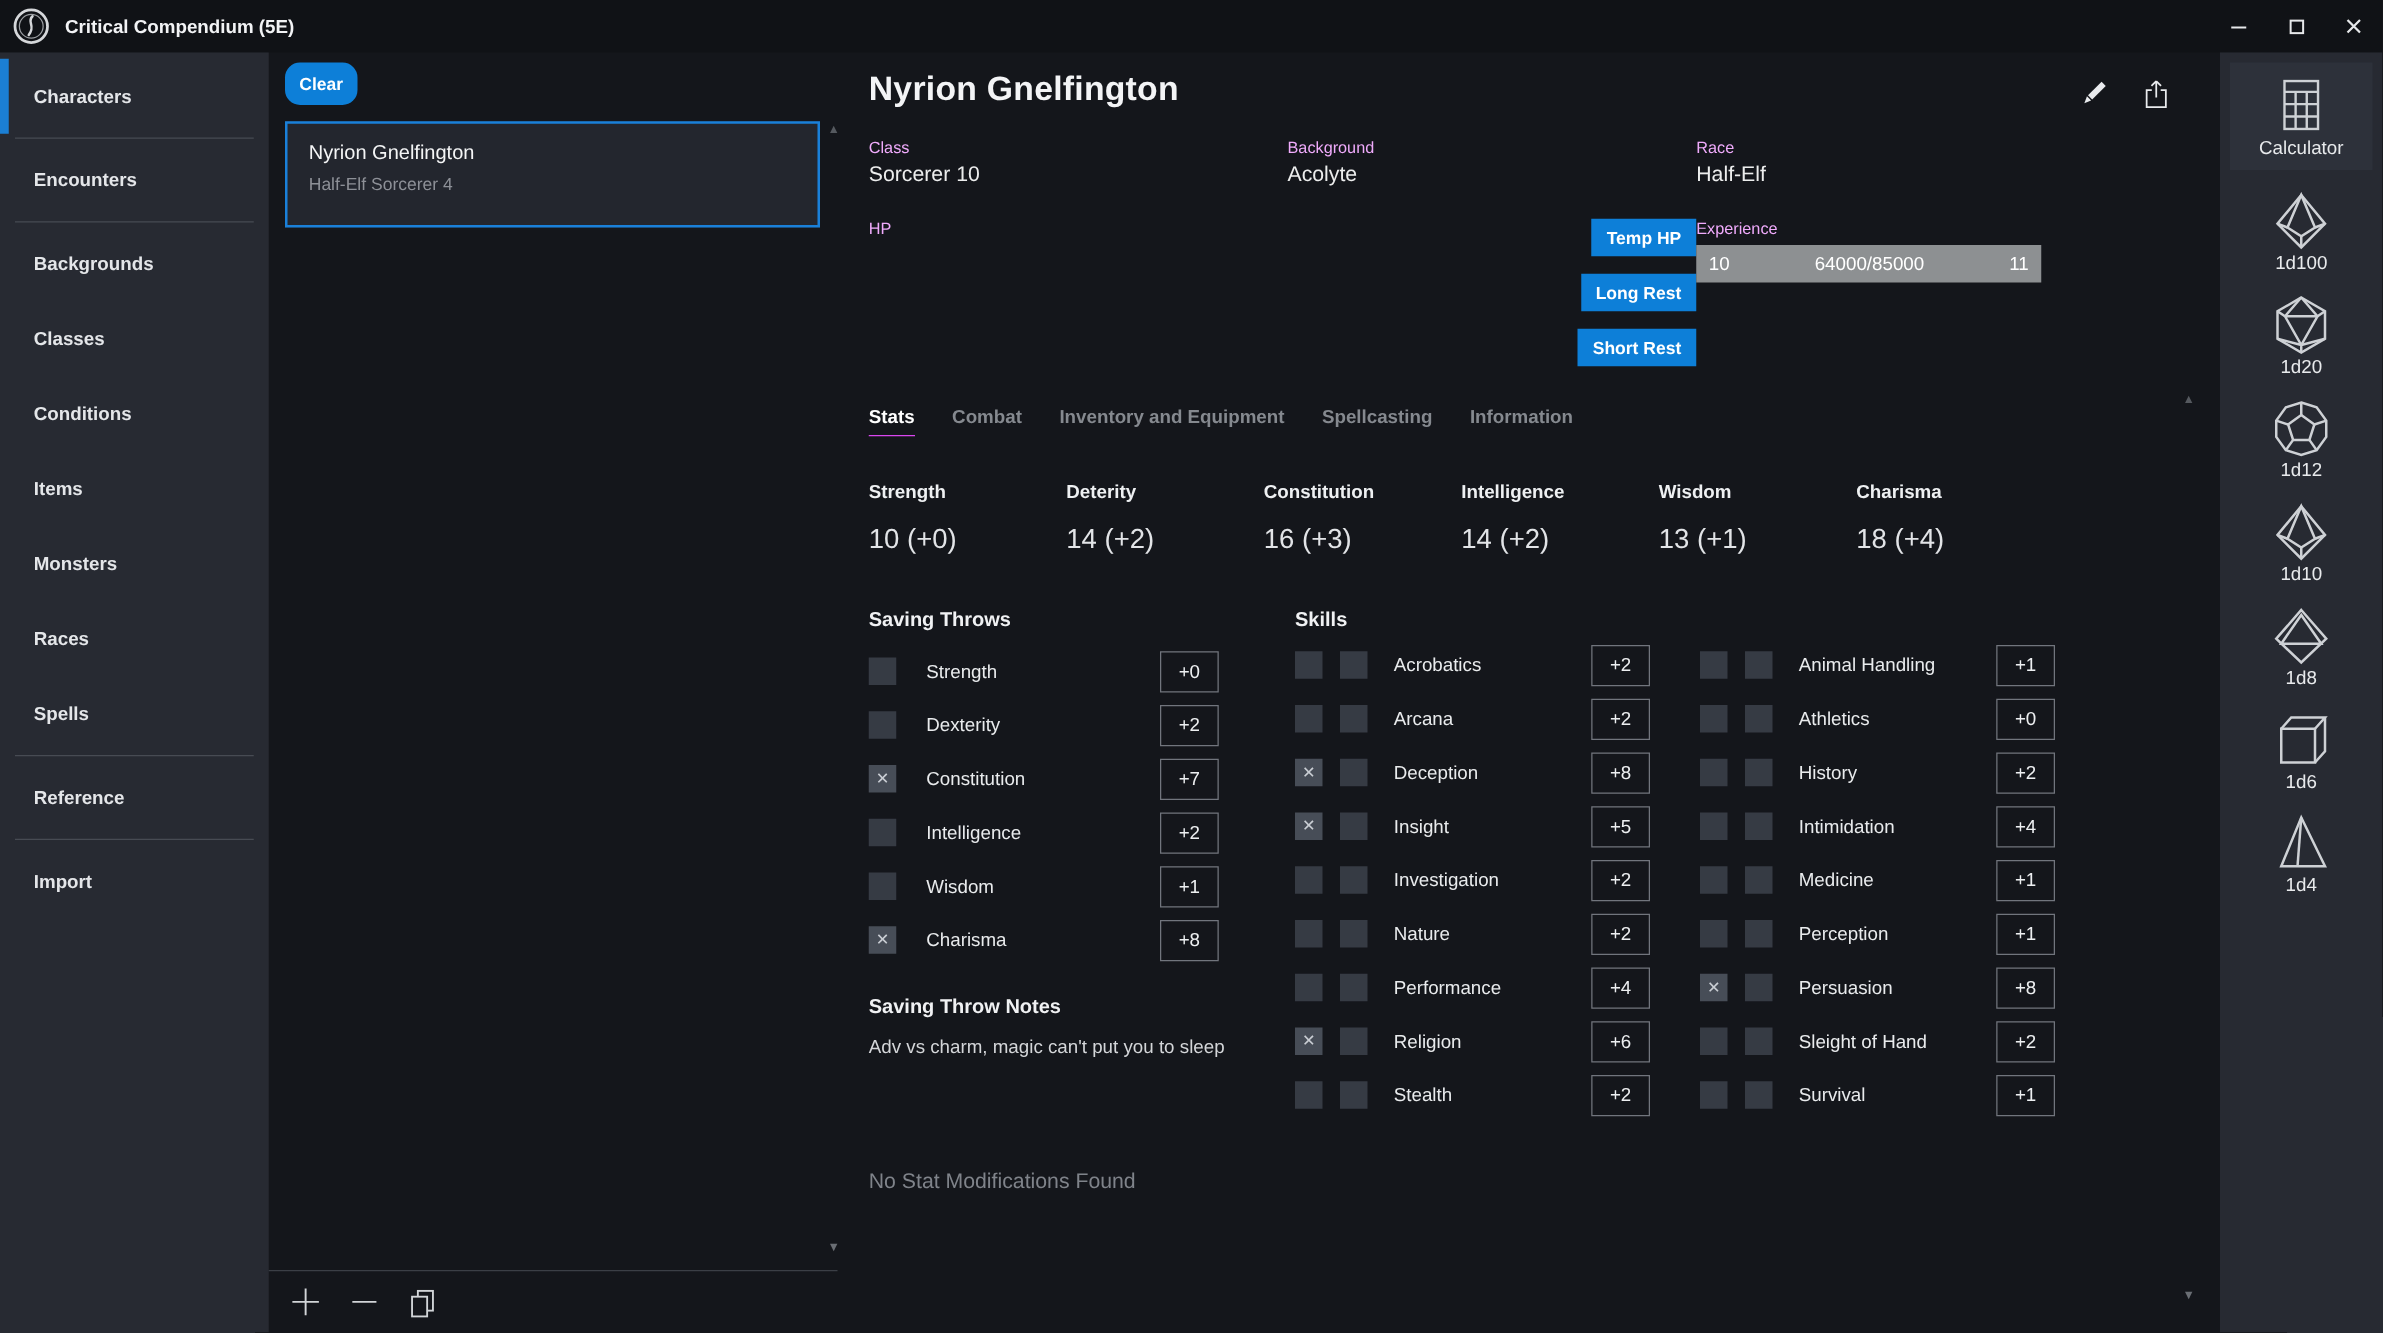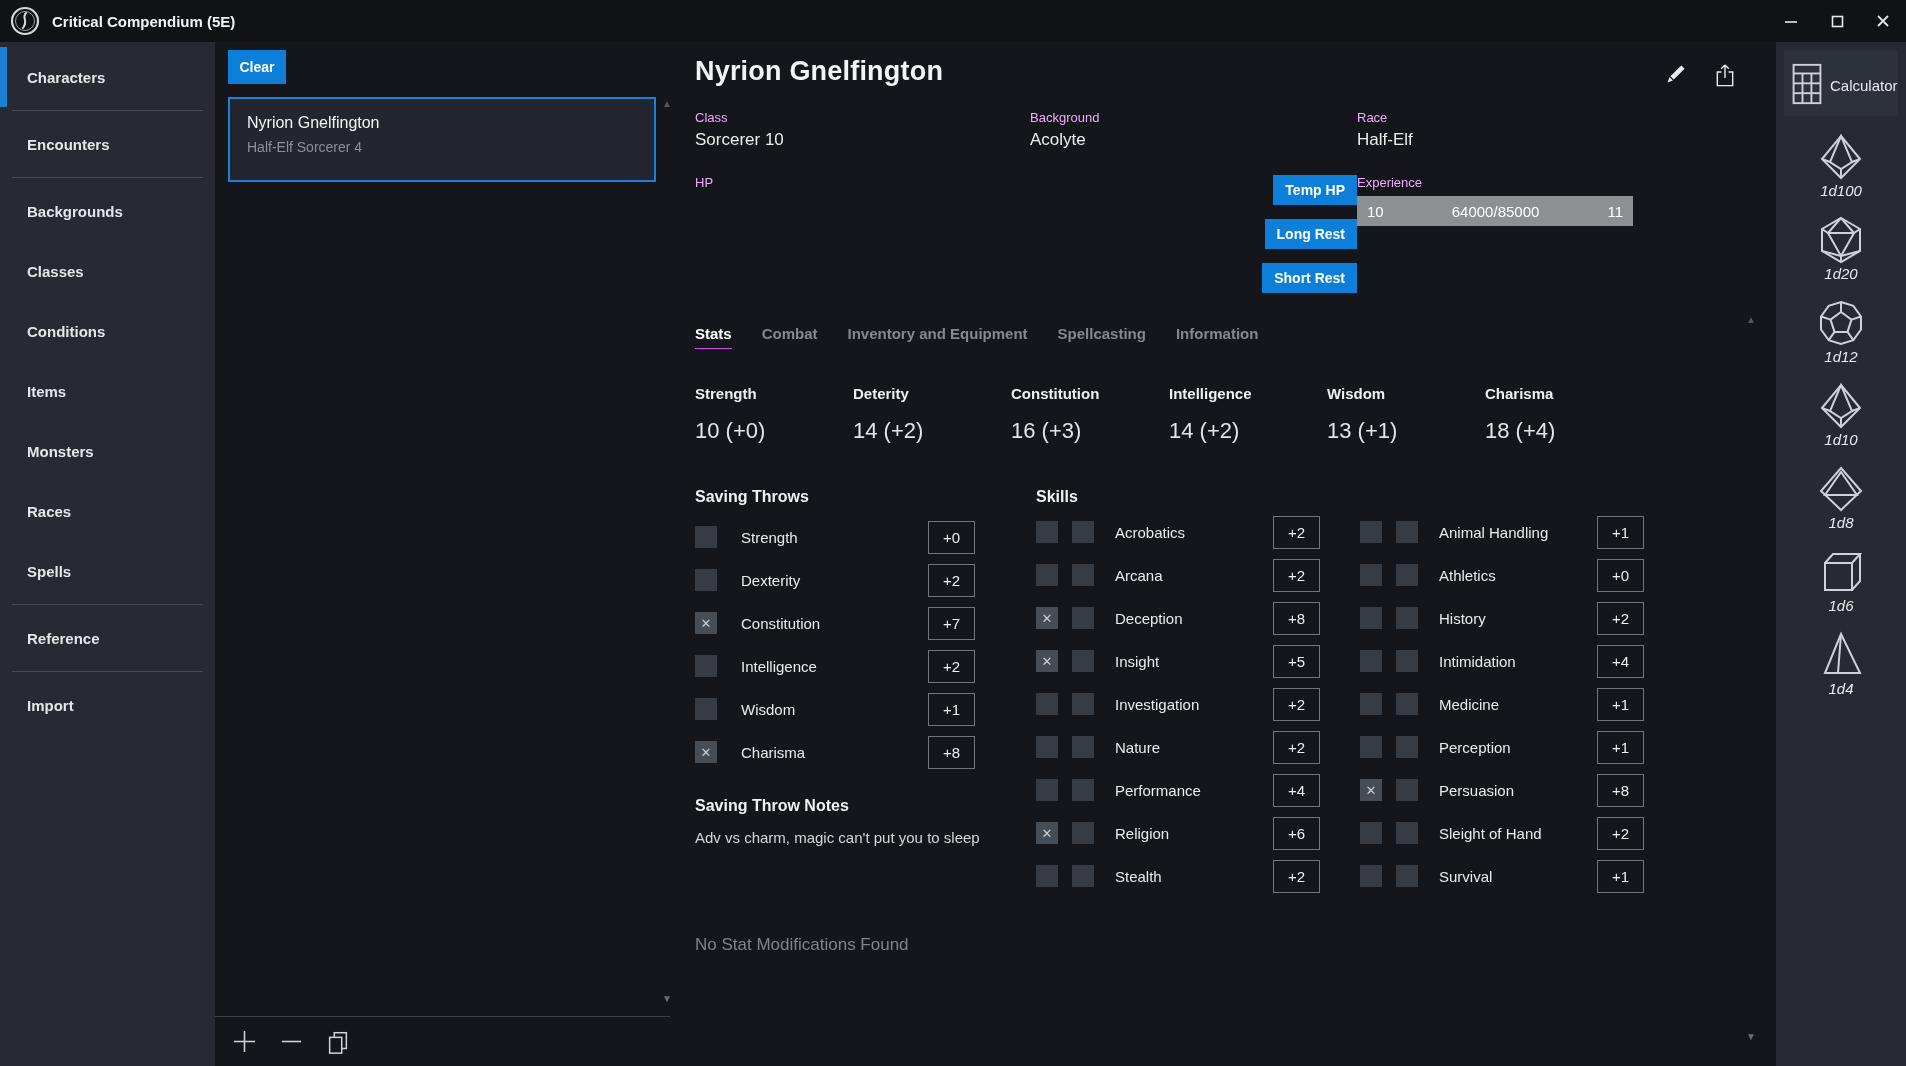--- a/index.html
+++ b/index.html
@@ -28,21 +28,21 @@
   .nav-item.active::before { content:""; position:absolute; left:0; top:0; bottom:0; width:7px; background:#1b7fd4; }
   .nav-sep { border:none; border-top:1px solid #474b53; margin:3px 12px; }
 
   
   .char-panel { width:465px; flex-shrink:0; position:relative; padding:8px 24px 0 13px; }
   .search-row { display:flex; gap:8px; }
   .search-input { flex:1; height:34px; background:#2a2e36; border:1px solid #31353d; color:#c7cacd;
                   font-size:15px; padding:0 10px; font-family:inherit; outline:none; }
   .search-input::placeholder { color:#8b8f96; }
   .clear-btn { width:58px; height:34px; background:#0d7fd8; color:#fff; font-weight:700; font-size:14px;
-               display:flex; align-items:center; justify-content:center; }
+               display:flex; align-items:center; justify-content:center;border-radius:12px; }
   .char-card { margin-top:13px; border:2px solid #1a80d9; background:#23262e; padding:15px 17px 25px; }
   .char-name { font-size:16px; color:#f4f5f6; }
   .char-sub { font-size:14px; color:#8d9097; margin-top:7px; }
   .scroll-up, .scroll-down { position:absolute; right:8px; font-size:10px; color:#55595f; }
   .char-panel .scroll-up { top:56px; }
   .char-panel .scroll-down { bottom:62px; color:#6a6e74; }
   .list-toolbar { position:absolute; left:0; right:10px; bottom:0; height:50px;
                   border-top:1px solid #3b3f46; display:flex; align-items:center; padding-left:14px; gap:17px; }
   .tool-btn { width:30px; height:30px; display:flex; align-items:center; justify-content:center; }
   .tool-btn svg { stroke:#d2d5d8; }
@@ -98,23 +98,23 @@
   .stat-mods { margin-top:42px; }
   .stat-mods .head { display:flex; align-items:center; gap:16px; }
   .plus-btn svg { stroke:#dfe1e4; }
   .empty-msg { margin-top:22px; font-size:17px; color:#7f838a; }
 
   .main .scroll-up { top:272px; right:20px; position:absolute; }
   .main .scroll-down { bottom:24px; right:20px; position:absolute; color:#6a6e74; }
 
   
   .dice-bar { width:130px; background:#272a32; flex-shrink:0; display:flex; flex-direction:column; align-items:center; padding-top:8px; }
-  .calc-tile { width:114px; background:#2d313a; display:flex; flex-direction:row; align-items:center; padding:11px 0 9px; }
+  .calc-tile { width:114px; background:#2d313a; display:flex; flex-direction:column; align-items:center; padding:11px 0 9px; }
   .calc-tile .dlabel { margin-top:3px; }
-  .die { display:flex; flex-direction:column; align-items:center; margin-top:17px;font-style:italic; }
+  .die { display:flex; flex-direction:column; align-items:center; margin-top:17px; }
   .dlabel { font-size:15px; color:#e8eaec; margin-top:1px; }
   .die svg, .calc-tile svg { stroke:#ced1d5; fill:none; stroke-width:2; }
 </style>
 </head>
 <body>
 
 <div class="titlebar">
   <span class="logo">
     <svg width="30" height="30" viewBox="0 0 30 30" fill="none">
       <circle cx="15" cy="15" r="13" stroke="#d5d7da" stroke-width="2.2"></circle>

